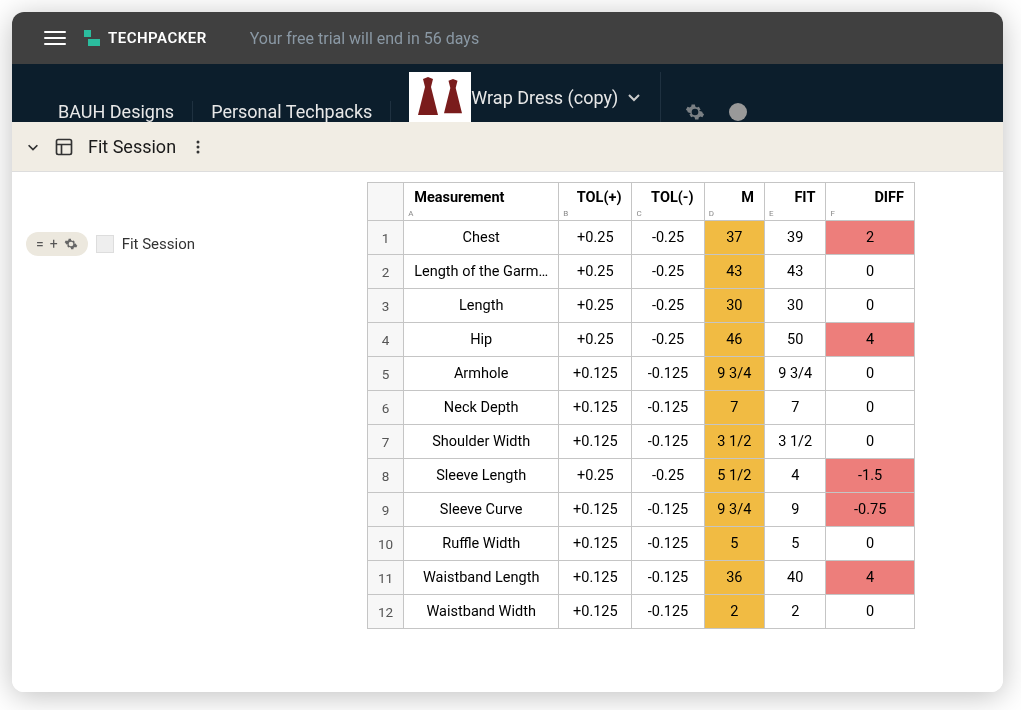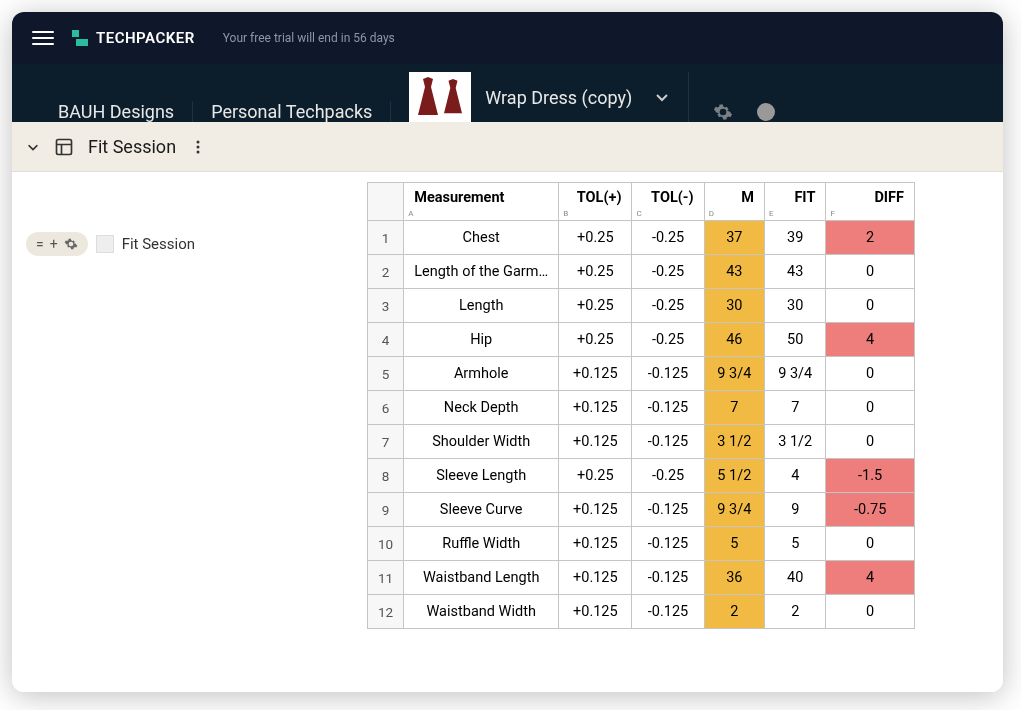--- a/index.html
+++ b/index.html
@@ -16,26 +16,26 @@
       margin: 12px;
       border-radius: 12px;
       overflow: hidden;
       box-shadow: 0 4px 30px rgba(0,0,0,0.25);
       display: flex;
       flex-direction: column;
       background: #fff;
     }
     
     .top-bar {
-      background: #0f172a;
+      background: #404040;
       color: #fff;
       height: 52px;
       display: flex;
       align-items: center;
-      padding: 0 20px;
+      padding: 0 32px;
       gap: 18px;
       flex-shrink: 0;
     }
     .hamburger {
       width: 22px;
       display: flex;
       flex-direction: column;
       gap: 4px;
       cursor: pointer;
     }
@@ -56,22 +56,22 @@
       display: grid;
       grid-template-columns: 7px 7px;
       grid-template-rows: 7px 7px;
       gap: 2px;
     }
     .logo-icon .sq { background:#2bbd9e; }
     .logo-icon .sq:nth-child(2) { background:transparent; }
     .logo-icon .sq:nth-child(3) { background:#2bbd9e; transform: translateX(4px); }
     .trial-text {
       color: #8a98a4;
-      font-size: 12px;
-      margin-left: 10px;
+      font-size: 16px;
+      margin-left: 25px;
     }
     
     .context-bar {
       background: #0c1e2c;
       height: 58px;
       display: flex;
       align-items: flex-end;
       flex-shrink: 0;
     }
     .spacer-left { width: 28px; background:#2a2f33; }
@@ -80,21 +80,20 @@
       align-items: center;
       padding: 0 18px;
       color: #e8e8e8;
       font-size: 18px;
       border-right: 1px solid #1f3140;
       cursor: pointer;
     }
     .product-crumb {
       display: flex;
       align-items: center;
-      gap: 14px;
       padding: 0 18px;
       color: #e8e8e8;
       font-size: 18px;
       border-right: 1px solid #1f3140;
       cursor: pointer;
     }
     .dress-thumb {
       width: 62px;
       height: 50px;
       background: #fff;

